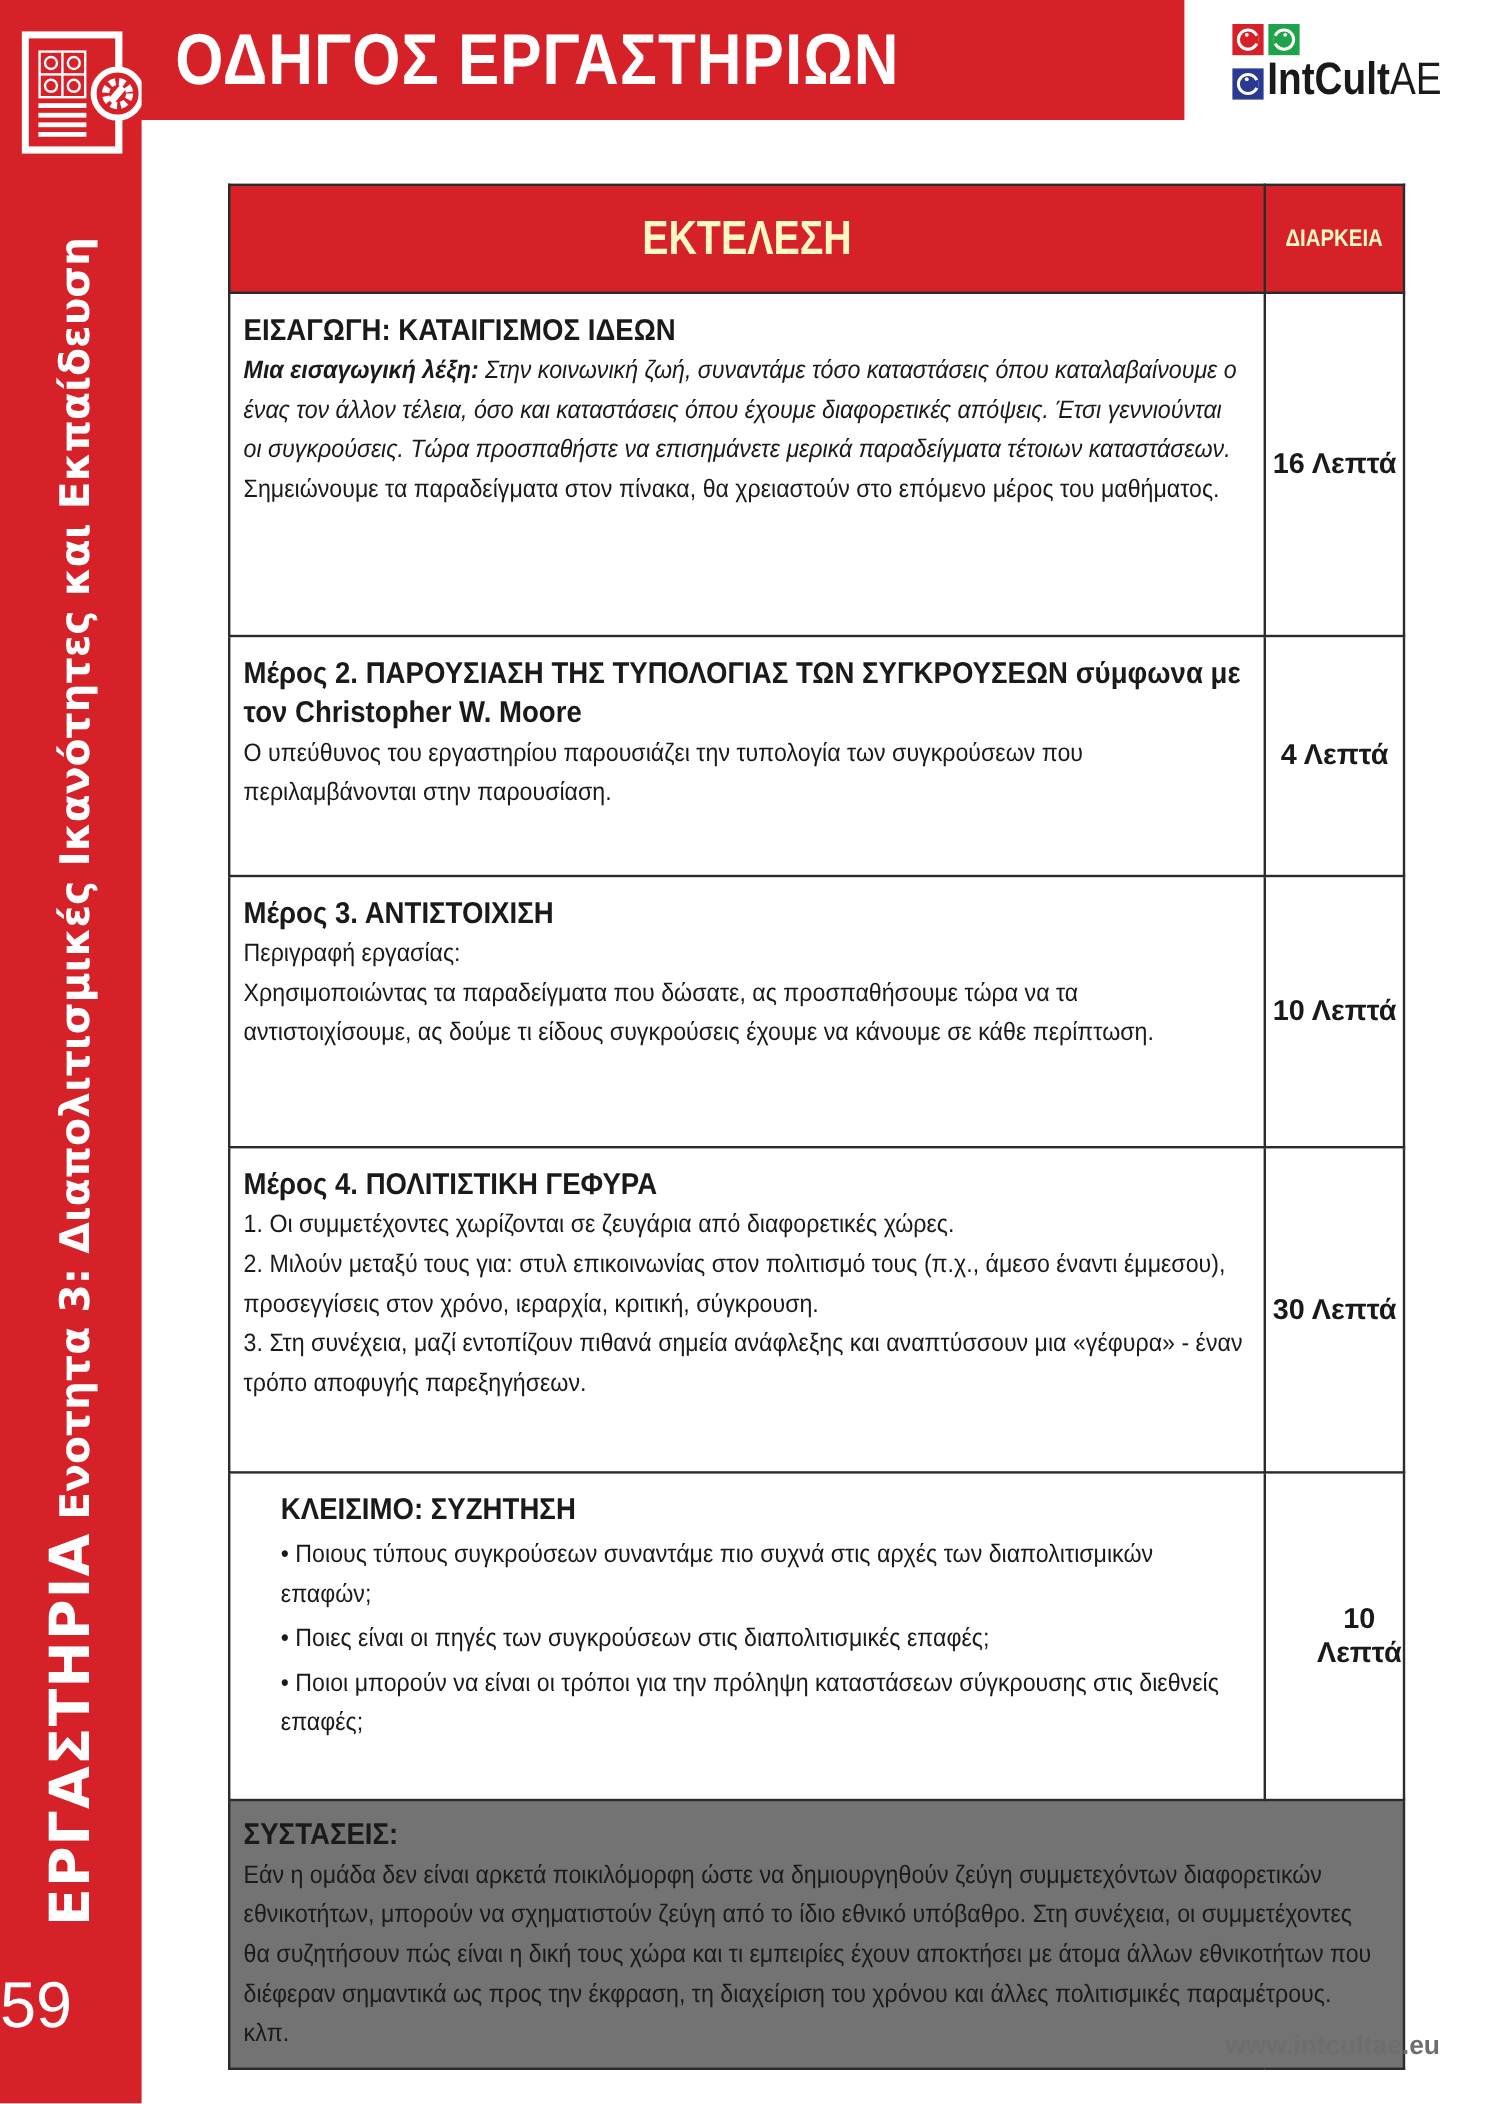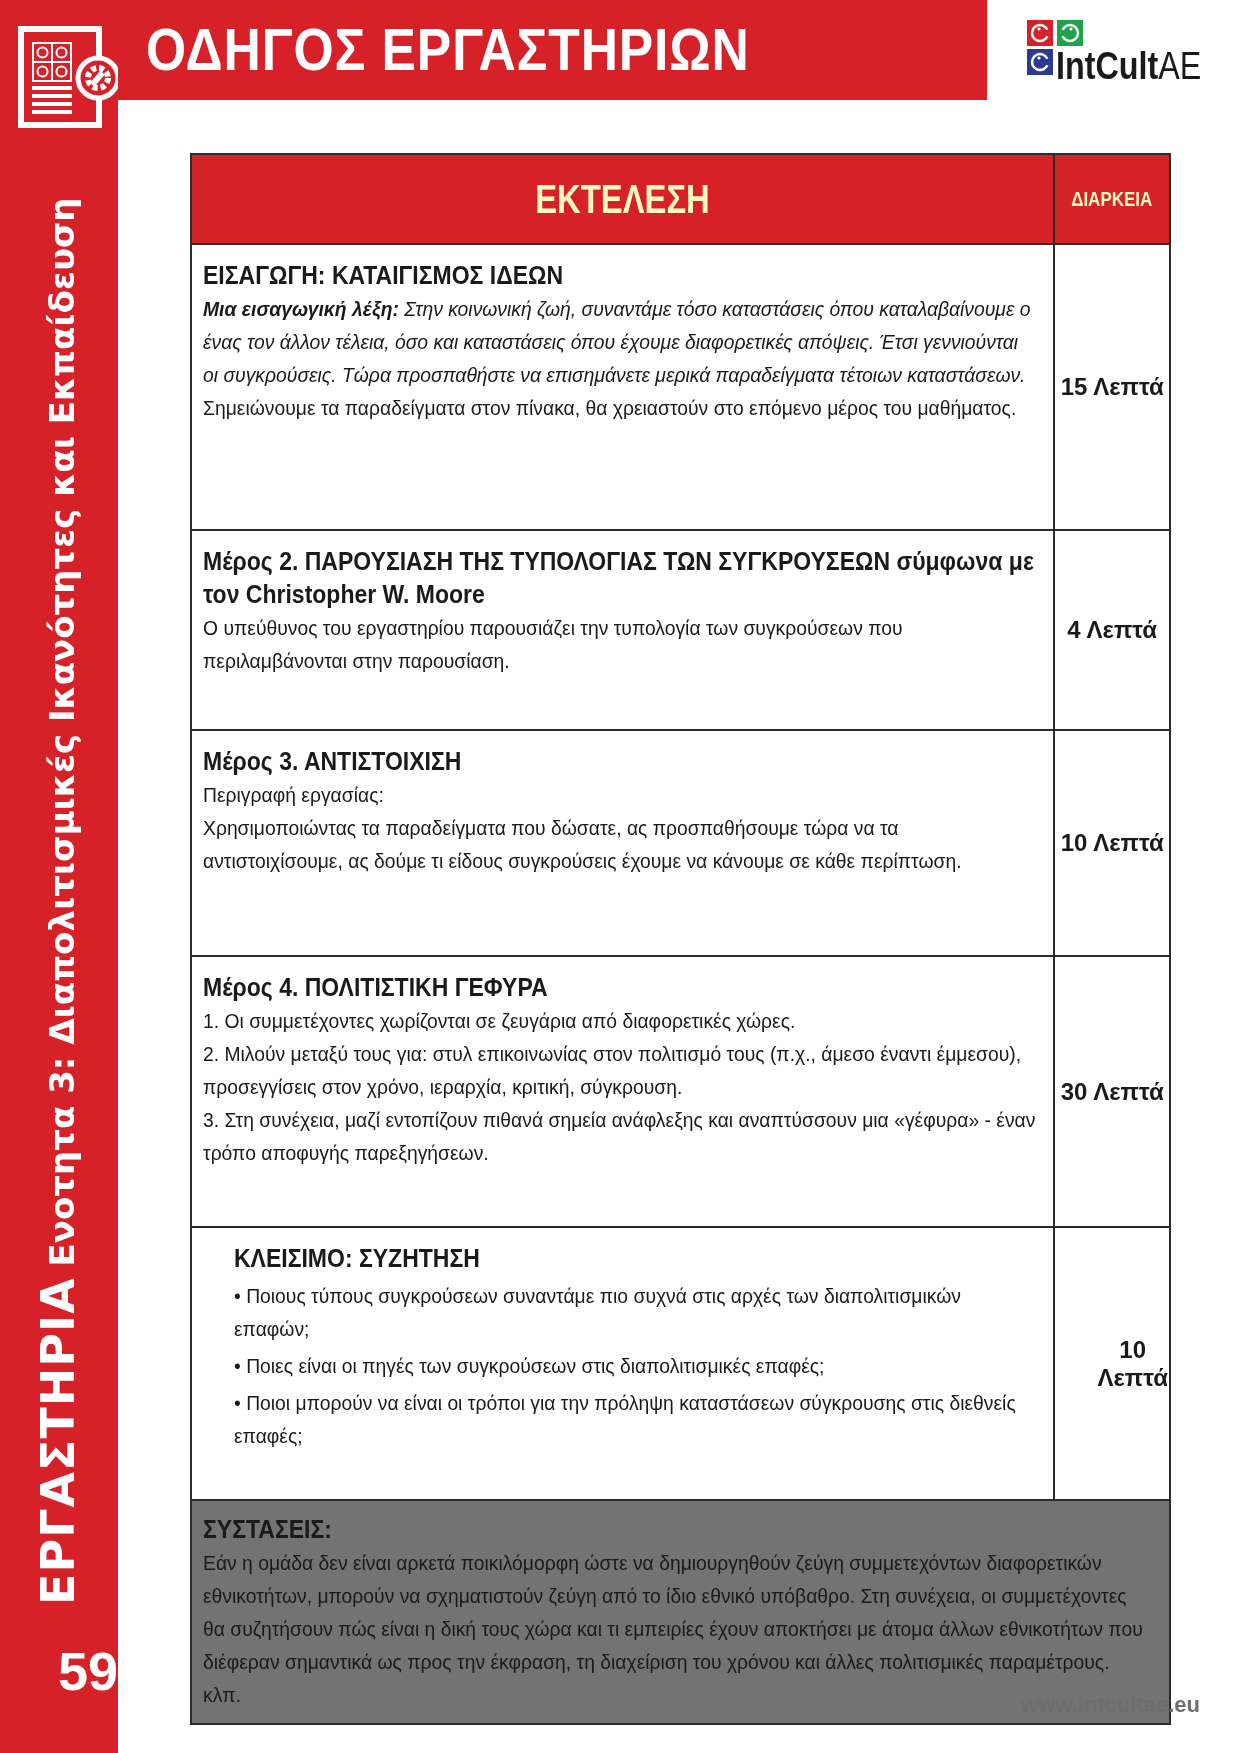--- a/index.html
+++ b/index.html
@@ -29,39 +29,39 @@
     line-height:72px;
   }
   .logo {
     position:absolute; left:1027px; top:20px; width:200px; height:70px;
   }
   .logo .faces { display:flex; gap:4px; }
   .logo .face {
     width:26px; height:26px; display:flex; align-items:center; justify-content:center;
   }
   .logo .face svg { width:22px; height:22px; }
-  .logo .row2 { display:flex; align-items:flex-start; margin-top:3px; }
+  .logo .row2 { display:flex; align-items:flex-end; margin-top:3px; }
   .logo .brand {
     font-family:"Liberation Sans", sans-serif; font-size:38px; line-height:34px;
     color:#1a1a1a; margin-left:3px; transform:scaleX(0.85); transform-origin:left bottom;
     white-space:nowrap;
   }
   .logo .brand b { font-weight:bold; }
   .side-text {
     position:absolute; left:28px; top:1605px;
     transform:rotate(-90deg); transform-origin:left top;
     white-space:nowrap; color:#ffffff;
     font-family:"DejaVu Sans", sans-serif; font-size:34px; line-height:60px;
     width:1450px;
   }
   .side-text .strong { font-weight:bold; font-size:46px; letter-spacing:1px; }
   .side-text .normal { font-weight:bold; font-size:34px; }
   .page-number {
-    position:absolute; left:0; width:118px; top:1640px; text-align:right;
-    color:#ffffff; font-weight:bold; font-size:54px; font-family:"Liberation Sans", sans-serif;
+    position:absolute; left:0; width:118px; top:1640px; text-align:left;
+    color:#ffffff; font-weight:normal; font-size:54px; font-family:"Liberation Sans", sans-serif;
   }
   .footer-url {
     position:absolute; right:40px; top:1692px;
     color:#6d6e70; font-weight:bold; font-size:22px;margin-left:18px;
   }
   table.exec {
     position:absolute; left:190px; top:153px; width:981px;
     border-collapse:collapse;
   }
   table.exec td, table.exec th {
@@ -171,21 +171,21 @@
   </tr>
 
   <tr class="row-1">
     <td class="content">
           <div class="inner">
       <div class="step-title">ΕΙΣΑΓΩΓΗ: ΚΑΤΑΙΓΙΣΜΟΣ ΙΔΕΩΝ</div>
       <div class="lead"><b>Μια εισαγωγική λέξη:</b><span> Στην κοινωνική ζωή, συναντάμε τόσο καταστάσεις όπου καταλαβαίνουμε ο ένας τον άλλον τέλεια, όσο και καταστάσεις όπου έχουμε διαφορετικές απόψεις. Έτσι γεννιούνται οι συγκρούσεις. Τώρα προσπαθήστε να επισημάνετε μερικά παραδείγματα τέτοιων καταστάσεων.</span></div>
       <div>Σημειώνουμε τα παραδείγματα στον πίνακα, θα χρειαστούν στο επόμενο μέρος του μαθήματος.</div>
     </div>
         </td>
-    <td class="duration">15 Λεπτά</td>
+    <td class="duration">16 Λεπτά</td>
   </tr>
 
   <tr class="row-2">
     <td class="content">
           <div class="inner">
       <div class="step-title">Μέρος 2. ΠΑΡΟΥΣΙΑΣΗ ΤΗΣ ΤΥΠΟΛΟΓΙΑΣ ΤΩΝ ΣΥΓΚΡΟΥΣΕΩΝ σύμφωνα με τον Christopher W. Moore</div>
       <div>Ο υπεύθυνος του εργαστηρίου παρουσιάζει την τυπολογία των συγκρούσεων που περιλαμβάνονται στην παρουσίαση.</div>
     </div>
         </td>
     <td class="duration">4 Λεπτά</td>

